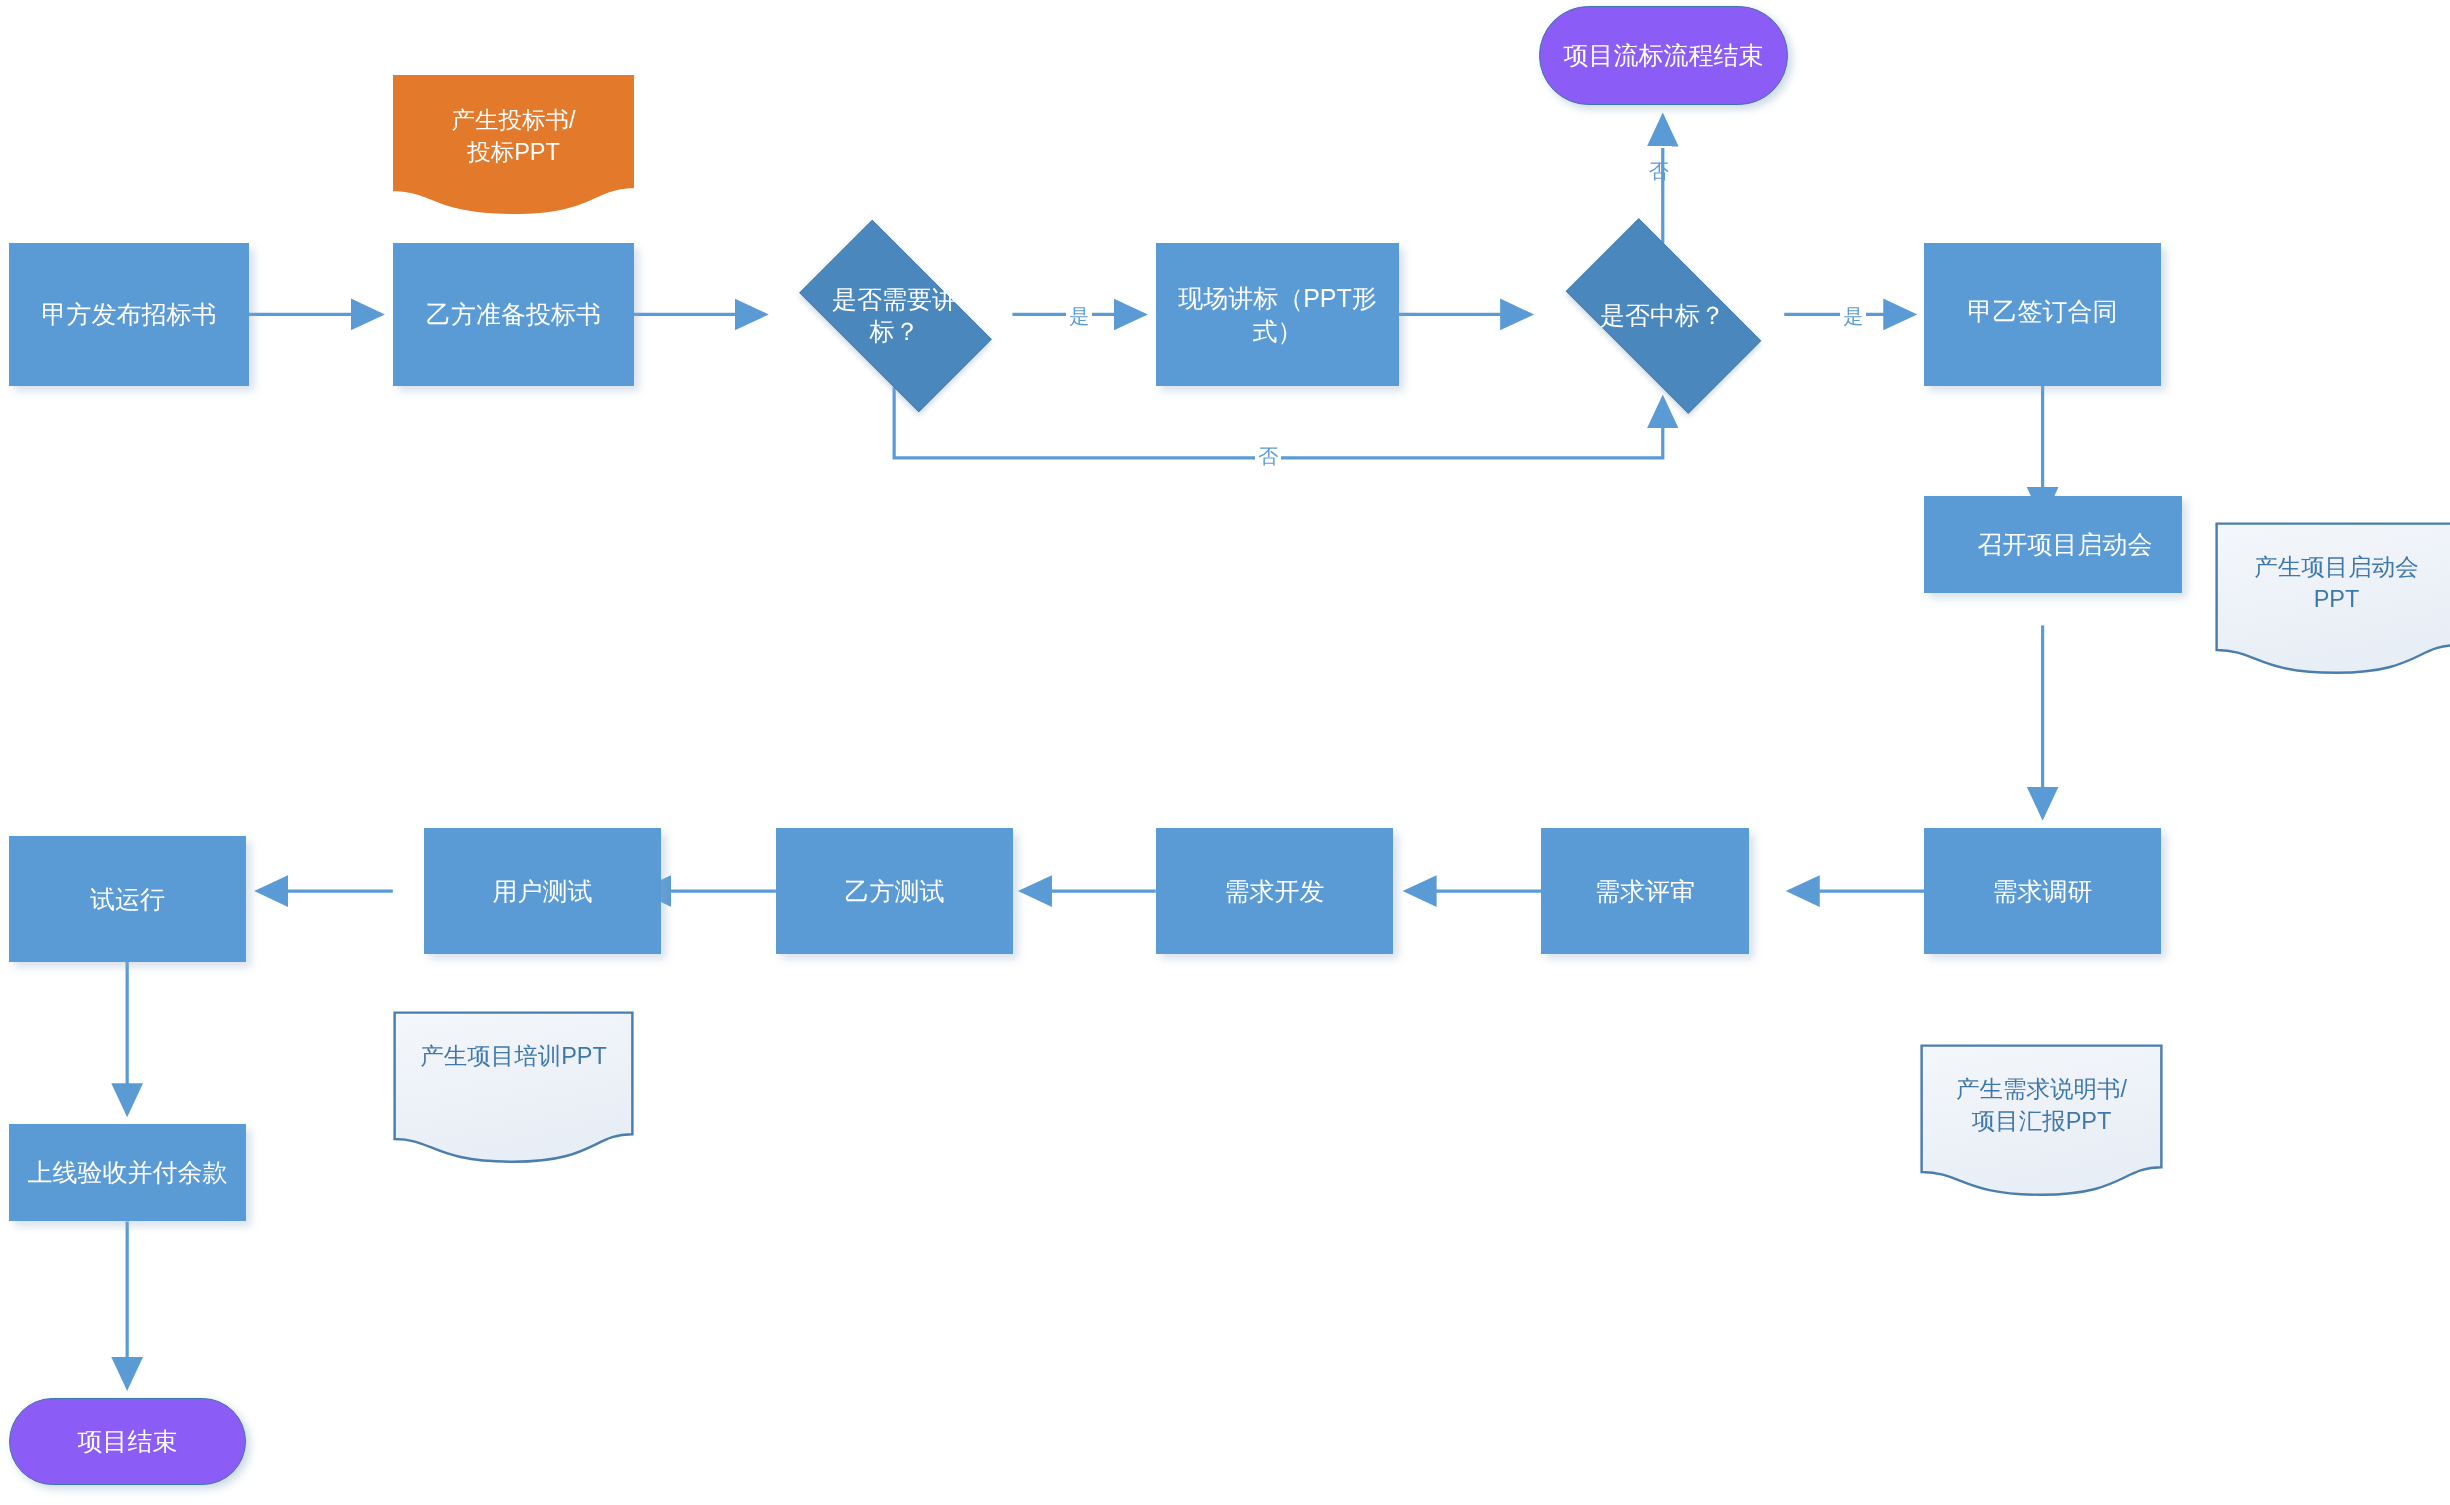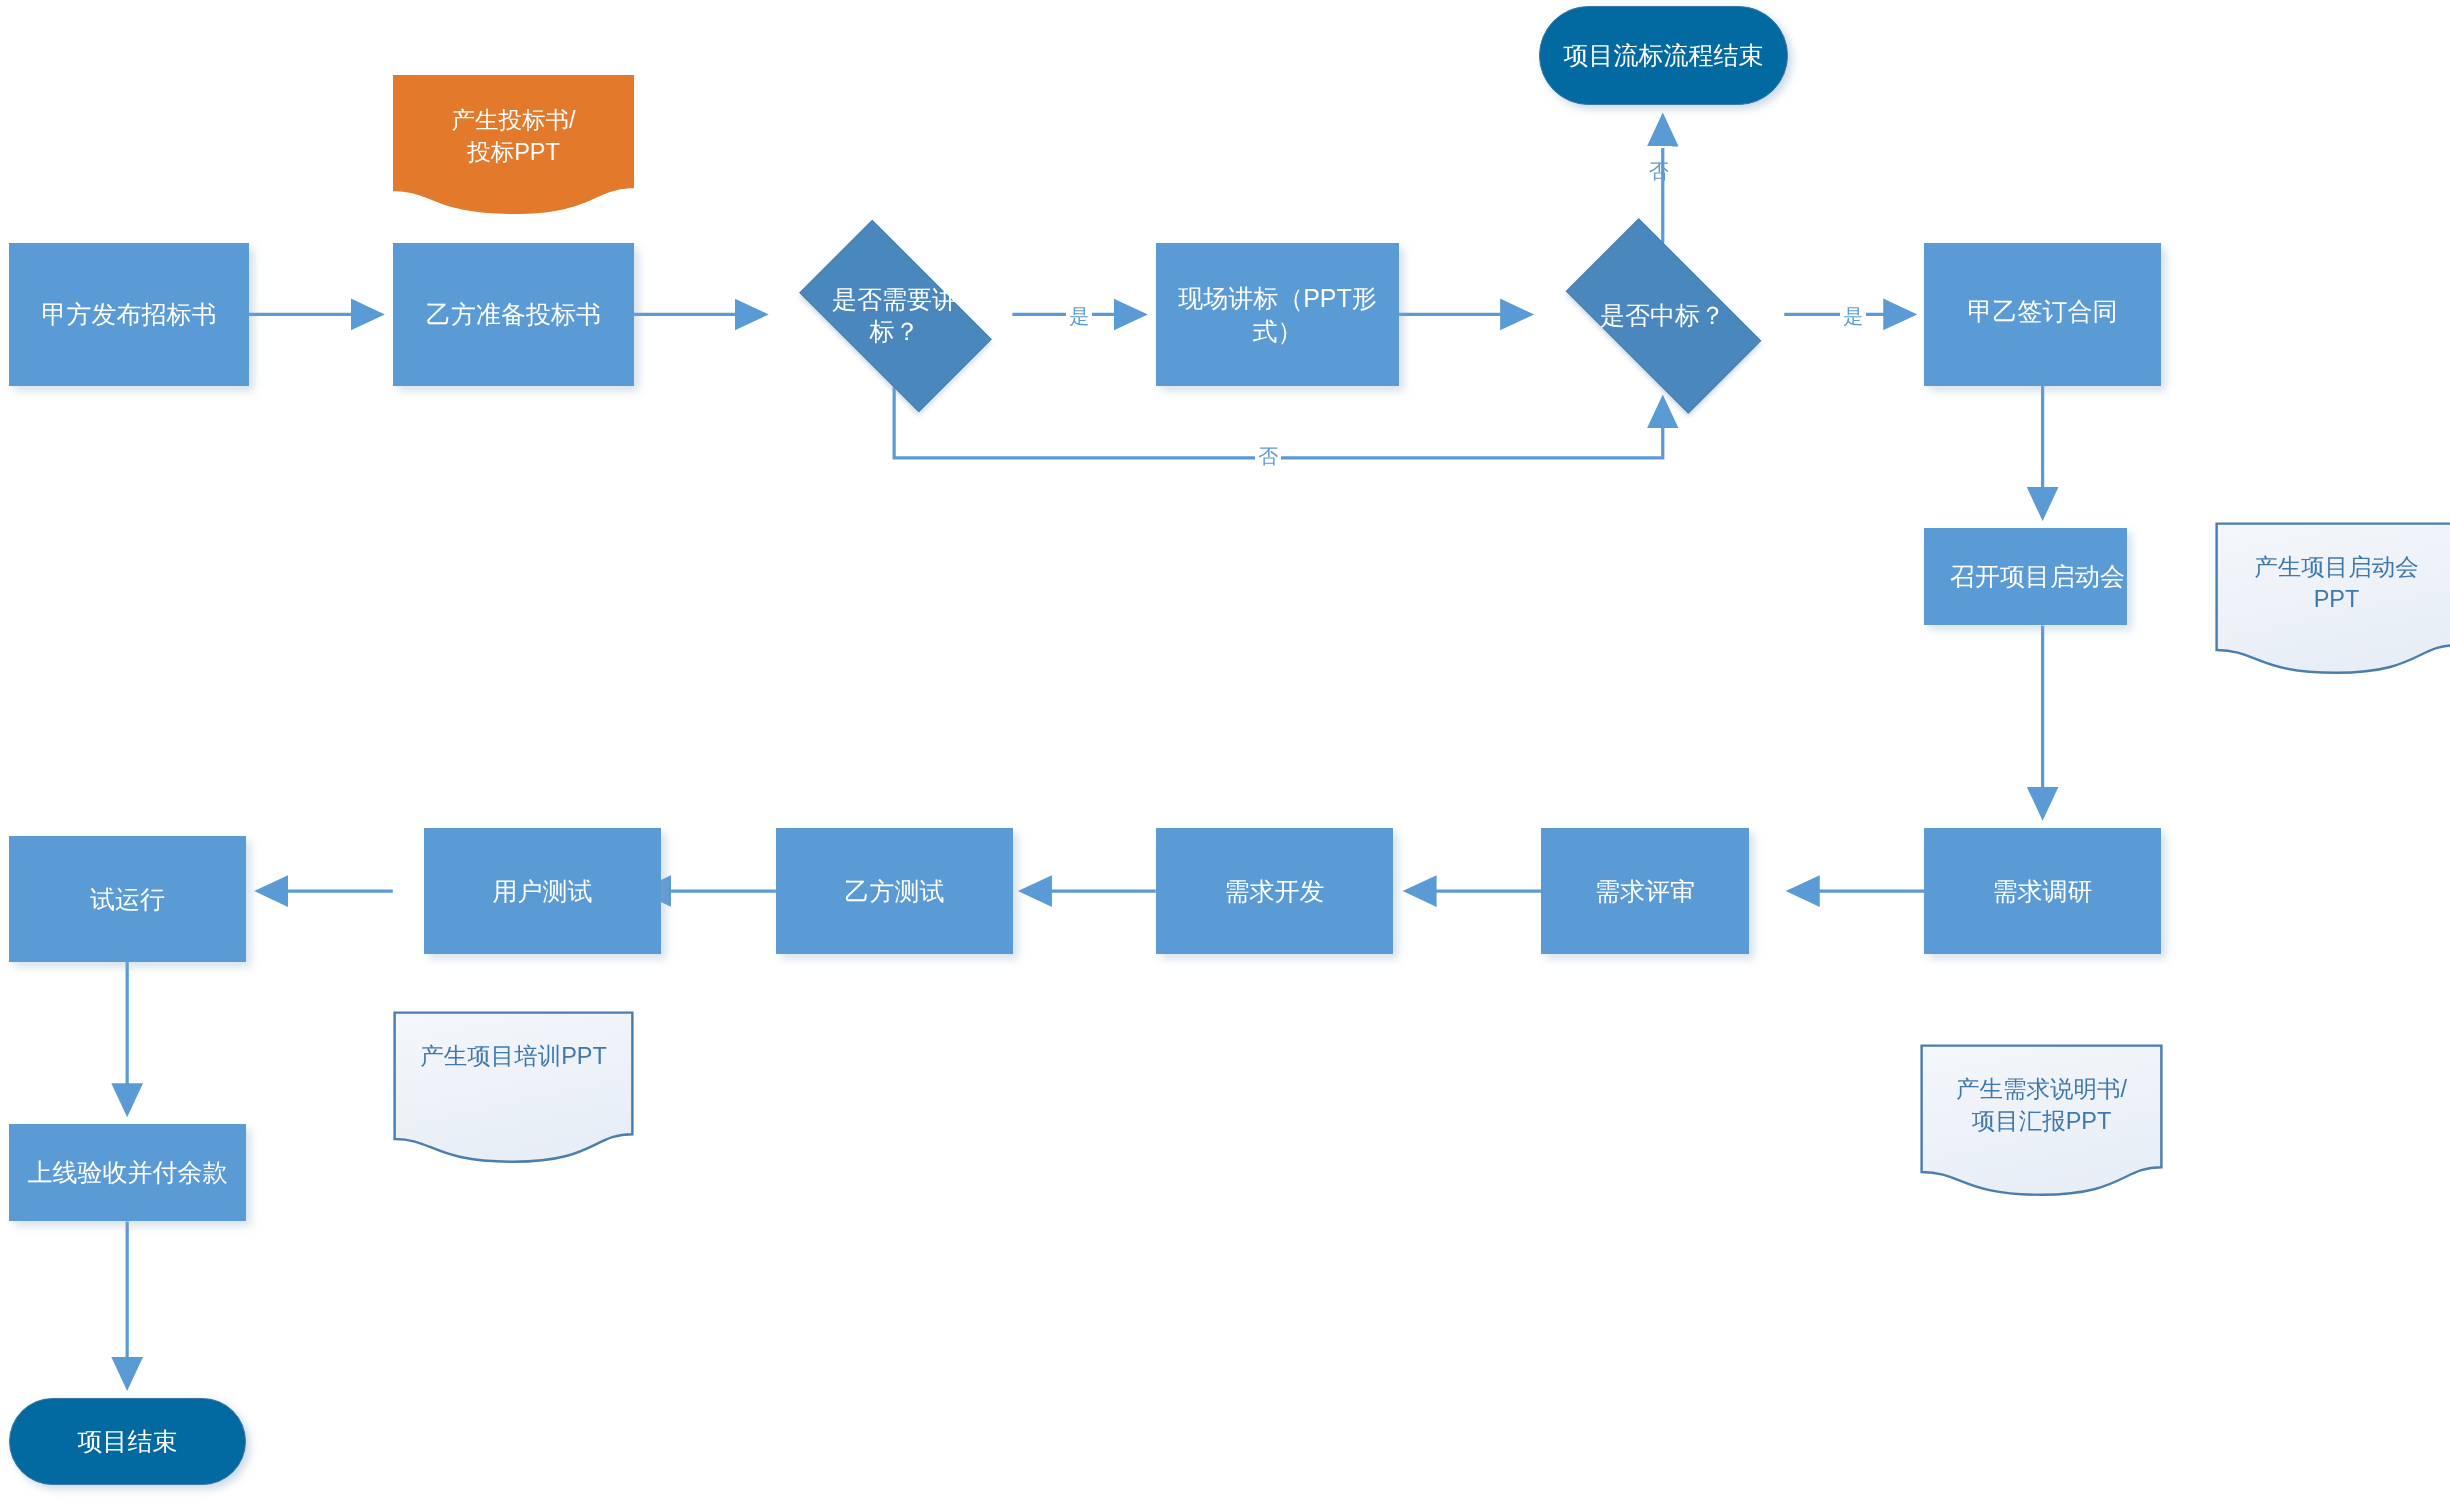--- a/index.html
+++ b/index.html
@@ -19,21 +19,21 @@
   .dec{background:transparent;}
   .dec .dia{
     position:absolute;left:0;top:0;width:100%;height:100%;
     background:#4A87BC;border:0.8px solid #3d76a8;
     transform:rotate(45deg) scale(.7072);
     box-shadow:3.2px 3.2px 7.3px rgba(140,170,200,.45);
   }
   .dec .lbl{position:relative;z-index:2;color:#ffffff;font-size:25px;}
   
   .term{
-    background:#0369a1;color:#fff;font-size:25px;
+    background:#8b5cf6;color:#fff;font-size:25px;
     border:0.8px solid #3d76a8;border-radius:809px;
     box-shadow:4px 4px 8px rgba(140,170,200,.45);
   }
   
   .docshape{position:absolute;}
   .docshape svg{position:absolute;left:0;top:0;}
   .docshape .lbl{
     position:relative;z-index:2;display:flex;align-items:flex-start;justify-content:center;
     width:100%;height:100%;padding-top:30px;box-sizing:border-box;
     font-size:23.5px;line-height:1.35;white-space:pre-line;text-align:center;
@@ -108,21 +108,21 @@
   </div>
 
   <div class="node term" style="left:1539px;top:5.7px;width:249px;height:99px;">
     <span class="lbl">项目流标流程结束</span>
   </div>
 
   <div class="node proc" style="left:1924px;top:243px;width:237px;height:143px;font-family:Liberation Mono, monospace;">
     <span class="lbl">甲乙签订合同</span>
   </div>
 
-  <div class="node proc" style="left:1924px;top:528px;width:203px;height:97px;padding-left:24px;">
+  <div class="node proc" style="left:1924px;top:496px;width:258px;height:97px;padding-left:24px;">
     <span class="lbl">召开项目启动会</span>
   </div>
 
   <div class="node proc" style="left:1924px;top:828px;width:237px;height:126px;">
     <span class="lbl">需求调研</span>
   </div>
 
   <div class="node proc" style="left:1541px;top:828px;width:208px;height:126px;">
     <span class="lbl">需求评审</span>
   </div>

